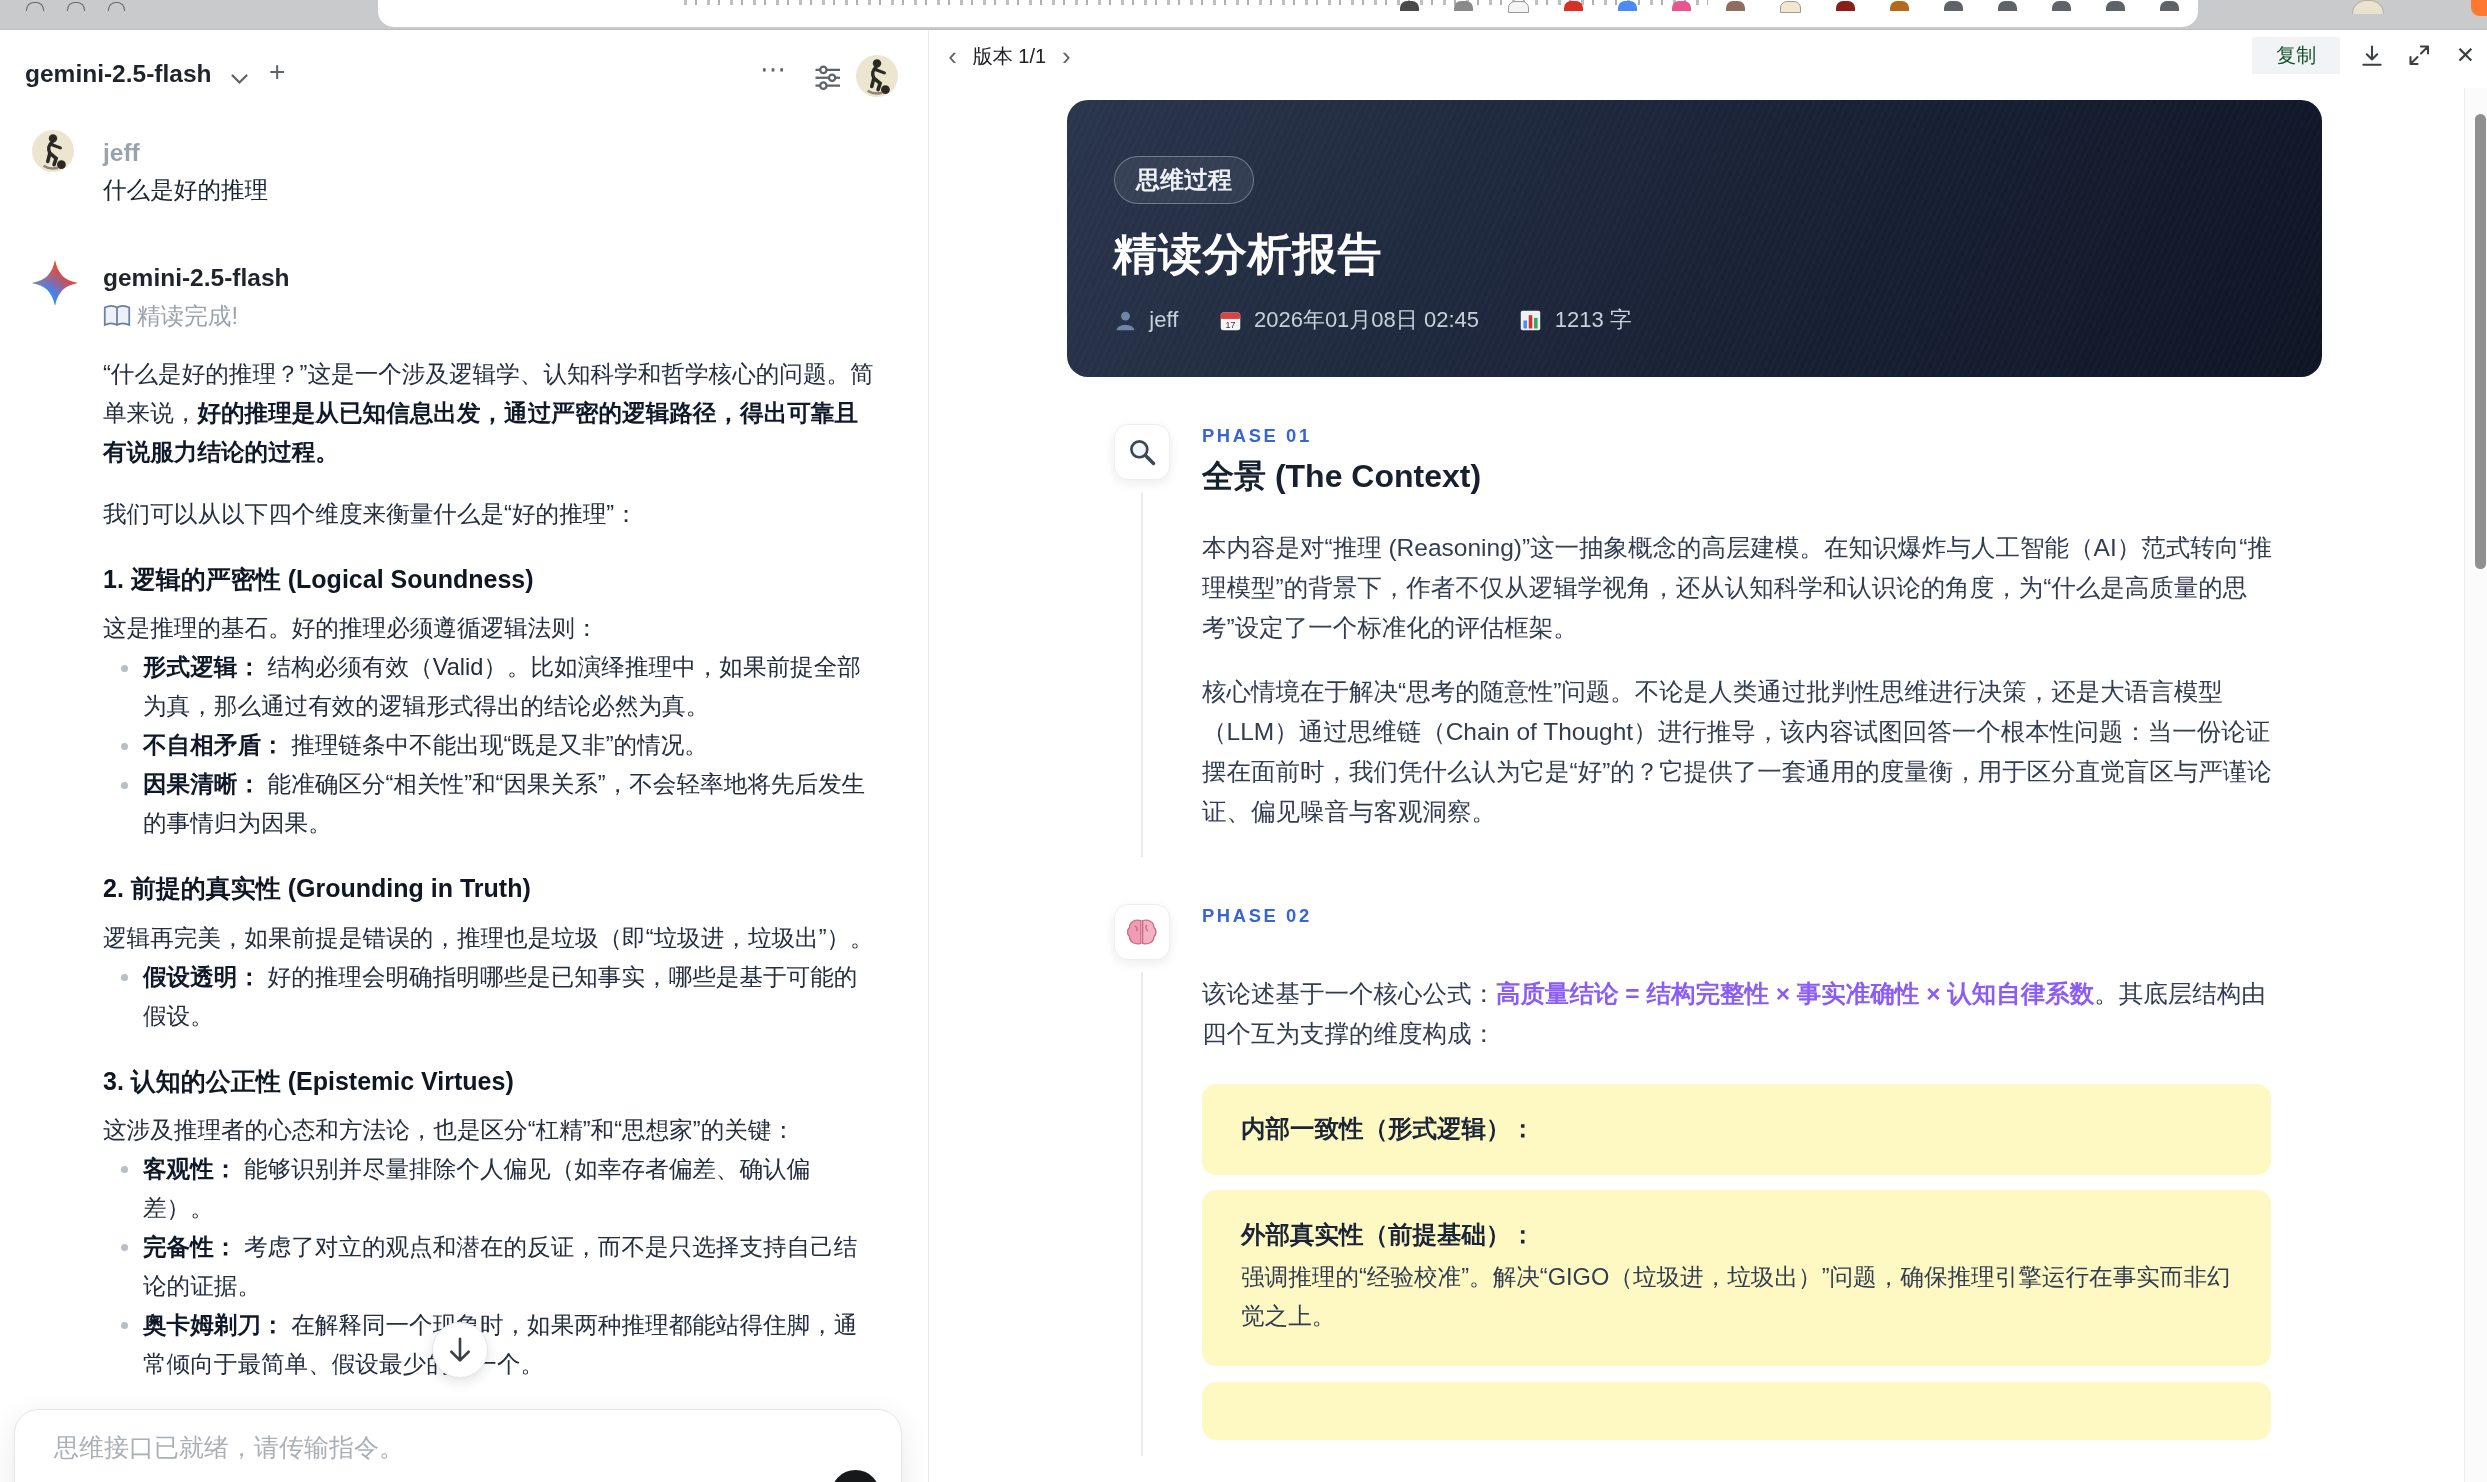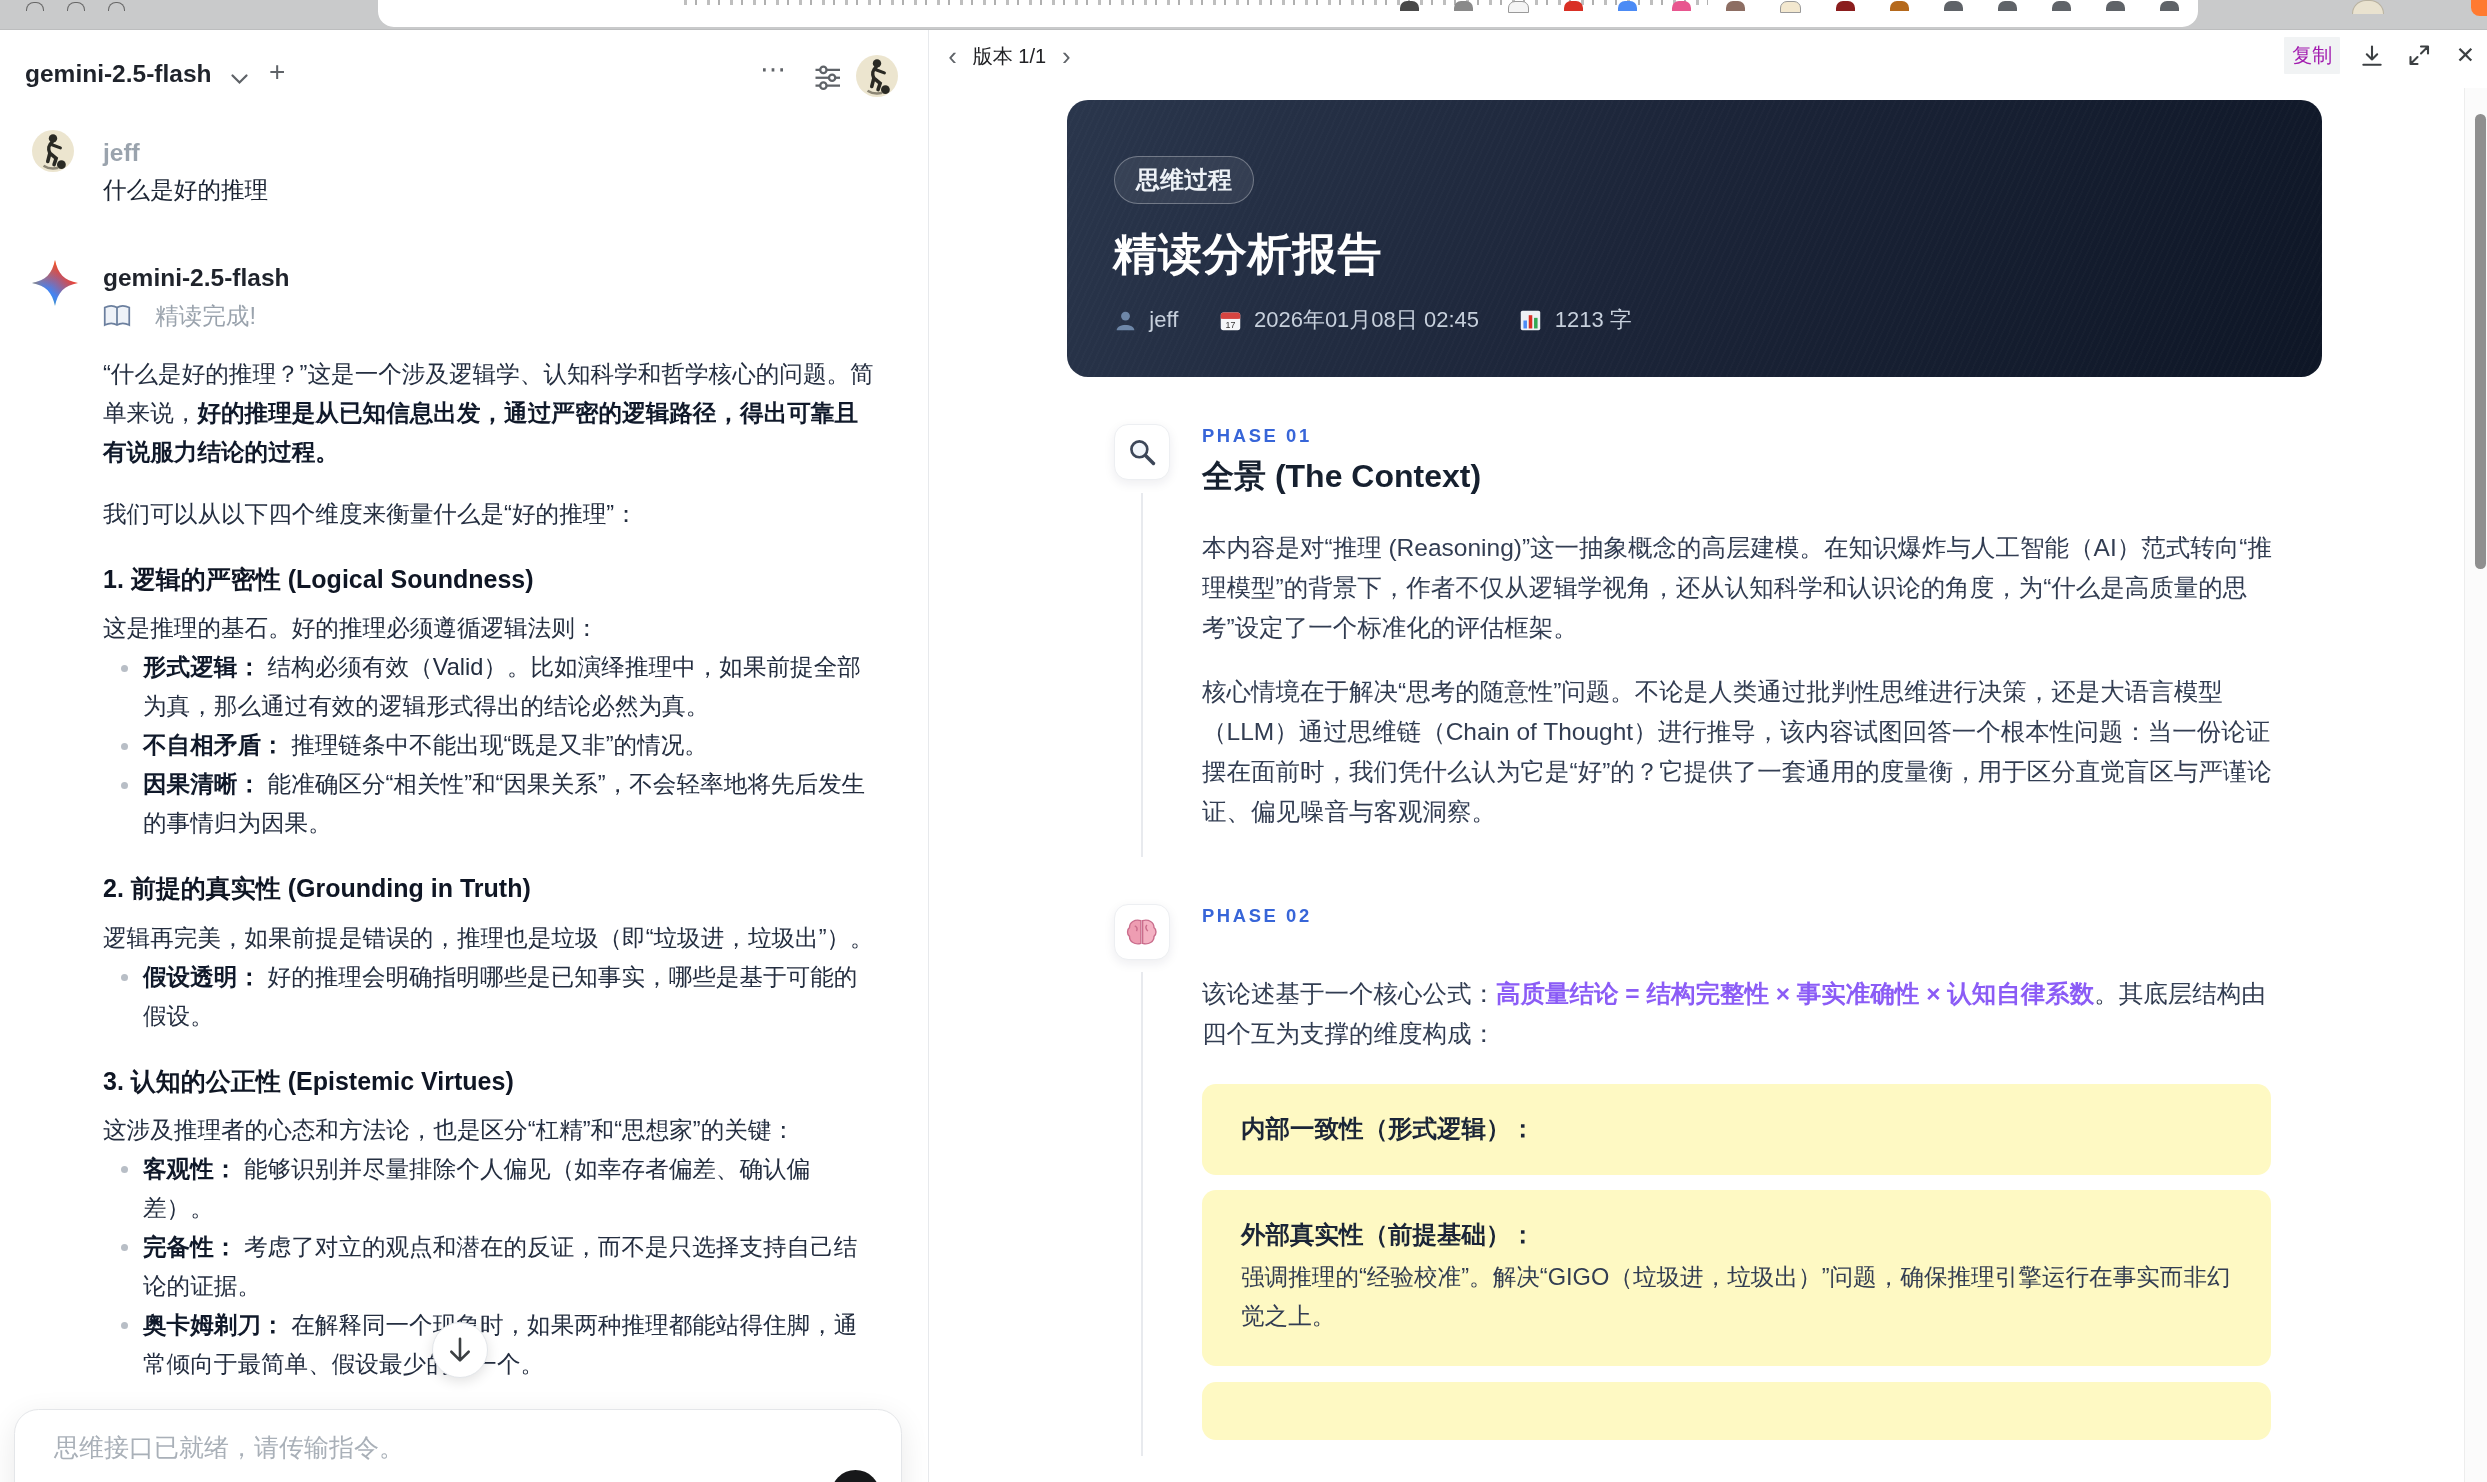--- a/index.html
+++ b/index.html
@@ -33,21 +33,21 @@
   .hdr-avatar{position:absolute;left:856px;top:8.8px;width:42px;height:42px;border-radius:50%;background:#ece5cf;overflow:hidden;}
 
   .chat-scroll{position:absolute;left:0;top:63px;width:928px;height:1390px;overflow:hidden;}
   .chat-inner{padding:24.5px 49px 0 103px;}
   .u-avatar{position:absolute;left:31.5px;top:84px;width:42px;height:42px;border-radius:50%;background:#ece5cf;overflow:hidden;}
   .a-avatar{position:absolute;left:31.5px;top:214px;width:46px;height:46px;}
   .author{font-size:24.5px;font-weight:700;line-height:37px;}
   .author.user{color:#9aa3ad;}
   .author.model{color:#1f232b;margin-top:49px;}
   .user-text{font-size:23.6px;color:#1b2433;line-height:39px;}
-  .status-line{display:flex;align-items:center;gap:24px;margin-top:3.5px;}
+  .status-line{display:flex;align-items:center;gap:6px;margin-top:3.5px;}
   .status-line .txt{font-size:23.6px;color:#9aa3ad;line-height:35px;}
   .chat-body{font-size:23.6px;color:#242e40;line-height:39px;max-width:781px;}
   .chat-body p.intro{margin:21px 0 0 0;}
   .chat-body p.leadin{margin:23px 0 0 0;}
   .chat-body b{color:#10192a;}
   .chat-body h3{font-size:25px;font-weight:700;color:#0f1624;margin:28px 0 0 0;line-height:35px;}
   .chat-body p.lead{margin:12.3px 0 0 0;}
   .chat-body ul{list-style:none;margin:0;padding:0;}
   .chat-body li{position:relative;padding-left:40px;line-height:39px;}
   .chat-body li .dot{position:absolute;left:17.5px;top:16.6px;width:7px;height:7px;border-radius:50%;background:#b8bec6;}
@@ -67,22 +67,22 @@
   .voice-btn i{display:block;width:4.4px;border-radius:2.6px;background:#fff;}
 
   
   .artifact-panel{position:absolute;left:928px;top:30px;width:1560px;height:1453px;background:#fff;
     border-left:0.9px solid #e7e9ec;}
   .artifact-toolbar{position:absolute;left:0;top:0;width:100%;height:58px;}
   .ver-nav{position:absolute;left:15.8px;top:10.5px;display:flex;align-items:center;gap:12.3px;}
   .ver-nav .chev{font-size:26px;color:#5f6368;background:none;border:none;line-height:31.5px;cursor:pointer;padding:0 3.5px;}
   .ver-nav .ver{font-size:20px;color:#202124;}
   .tb-right{position:absolute;right:8.8px;top:7px;display:flex;align-items:center;gap:17.5px;}
-  .copy-btn{height:37px;padding:0 8px;border:none;border-radius:1px;background:#f1f3f4;
-    font-size:20px;color:#a21caf;cursor:pointer;font-family:inherit;}
+  .copy-btn{height:37px;padding:0 24px;border:none;border-radius:1px;background:#f1f3f4;
+    font-size:20px;color:#14532d;cursor:pointer;font-family:inherit;}
   .icon-btn{background:none;border:none;padding:1.8px;cursor:pointer;line-height:0;}
   .close-btn{background:none;border:none;font-size:23px;color:#3c4043;cursor:pointer;padding:0 5.3px;}
 
   .artifact-body{position:absolute;left:0;top:58px;width:1535px;height:1395px;overflow:hidden;}
   .hero{position:relative;margin:12.3px 0 0 138px;width:1255px;height:277px;border-radius:21px;
     color:#fff;overflow:hidden;
     background:
       repeating-linear-gradient(115deg,rgba(255,255,255,.015) 0 1.8px,transparent 1.8px 6.1px),
       linear-gradient(118deg,#2a364c 0%,#1c2539 45%,#0e1626 100%);}
   .hero .badge{display:inline-block;margin:56px 0 0 47px;padding:7px 21px;border-radius:874px;

